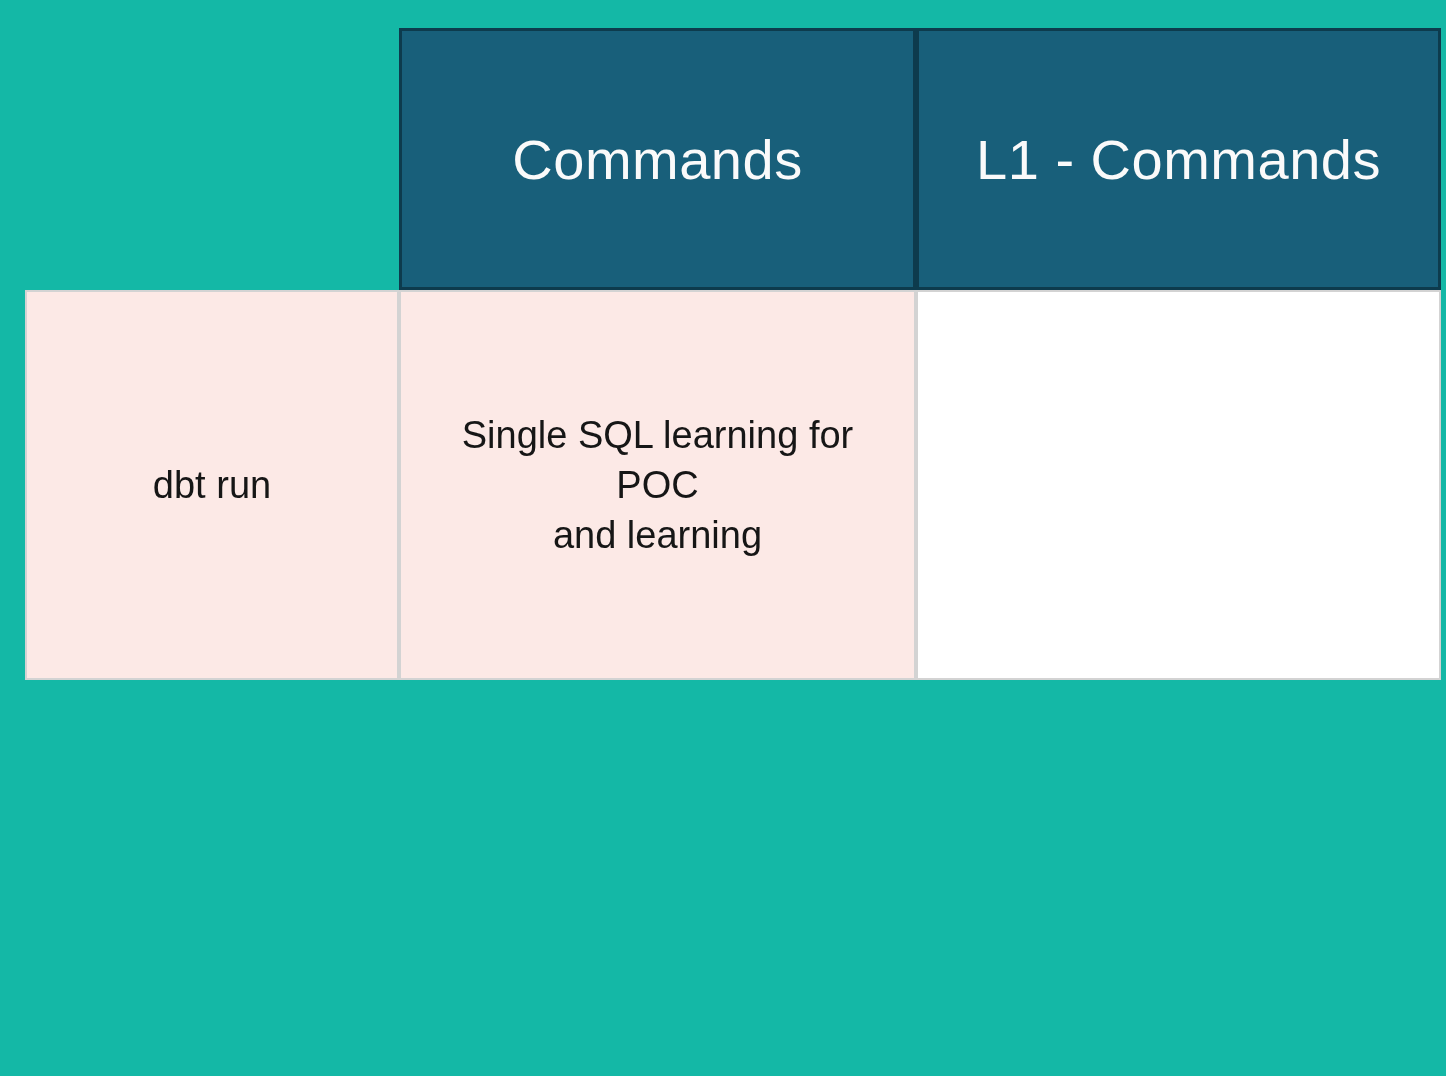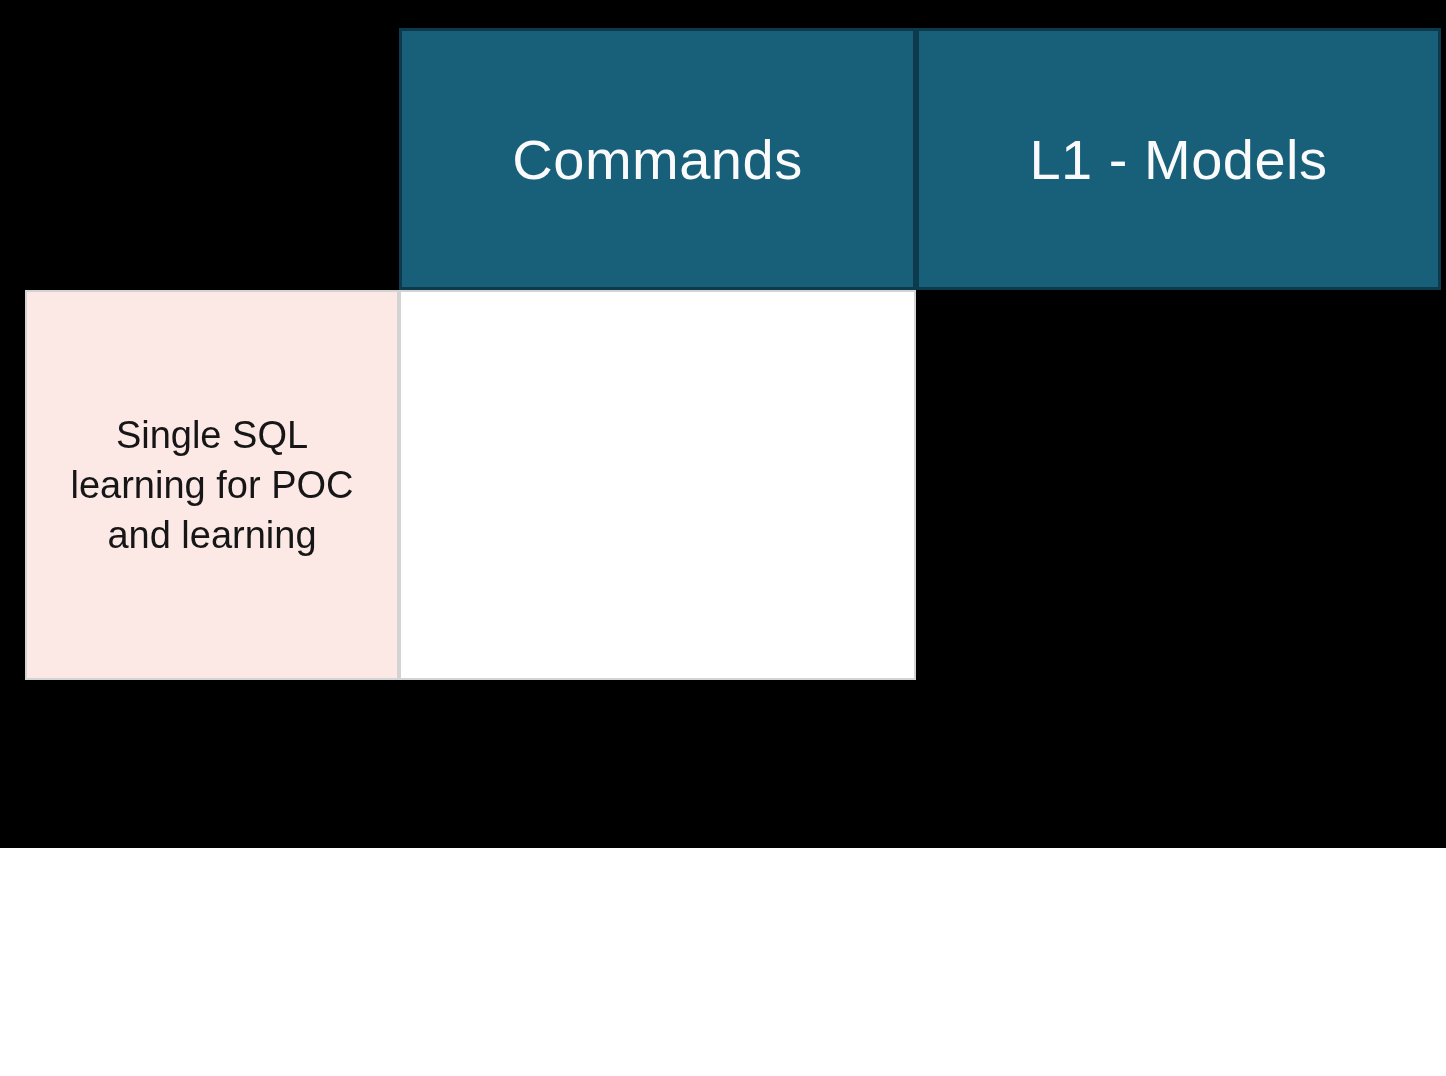--- a/index.html
+++ b/index.html
@@ -3,22 +3,22 @@
 <meta charset="utf-8">
 <style>
   html, body {
     margin: 0;
     padding: 0;
     background: #ffffff;
   }
   .stage {
     position: relative;
     width: 1446px;
-    height: 848px;
-    background: #000000;
+    height: 1076px;
+    background: #14b8a6;
     overflow: hidden;
     font-family: "Liberation Sans", "DejaVu Sans", sans-serif;
   }
   .matrix {
     position: absolute;
     left: 25px;
     top: 28px;
     display: grid;
     grid-template-columns: 374px 517px 525px;
     grid-template-rows: 262px 390px 386px;
@@ -64,23 +64,26 @@
   <div class="matrix">
 
     <div class="cell corner"></div>
 
     <div class="cell teal">
       <span>Commands</span>
     </div>
 
 
     <div class="cell teal">
-      <span>L1 - Models</span>
+      <span>L1 - Commands</span>
     </div>
 
+    <div class="cell light pink">
+      <span>dbt run</span>
+    </div>
 
     <div class="cell light pink">
       <span>Single SQL learning for POC
 and learning</span>
     </div>
 
 
     <div class="cell light white">
       <span></span>
     </div>

